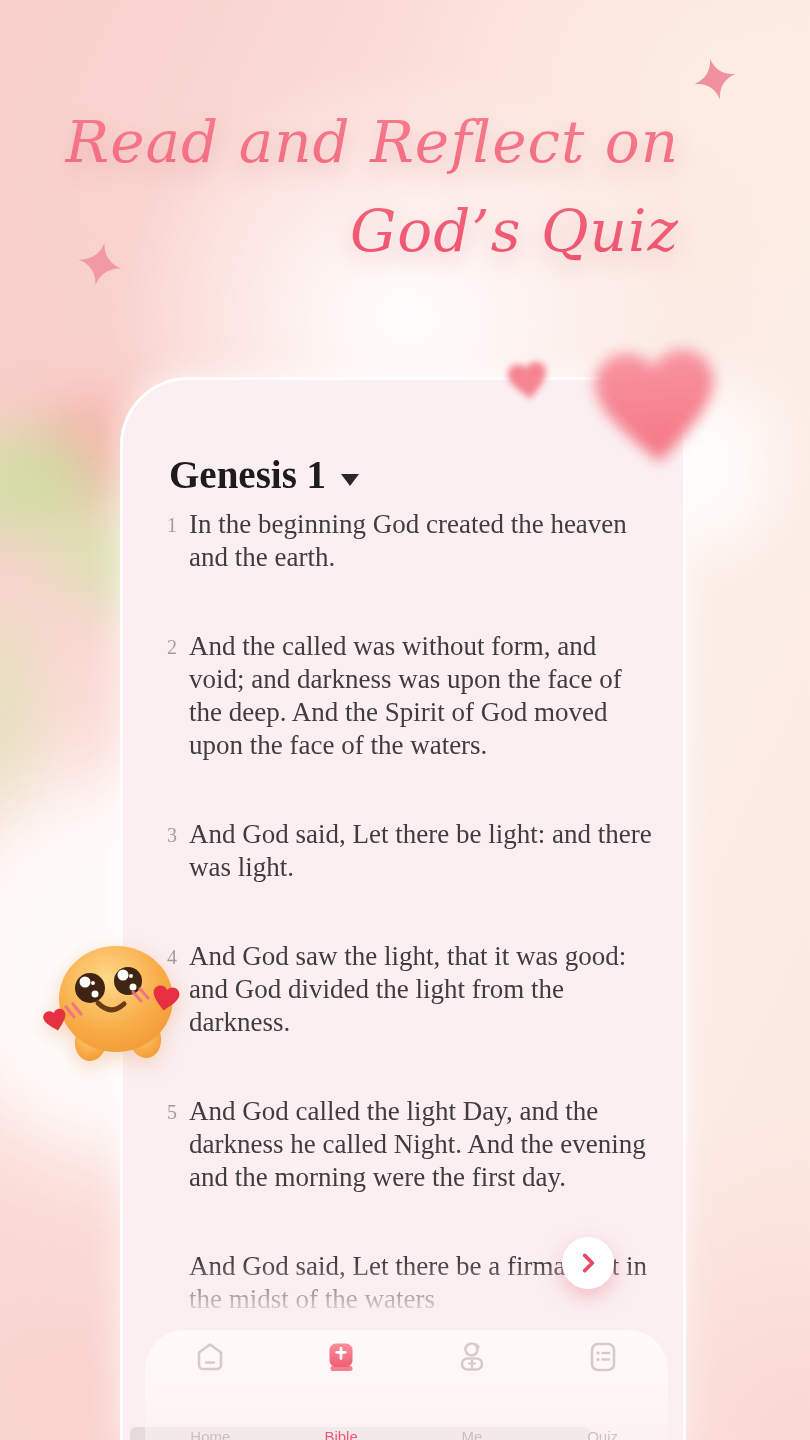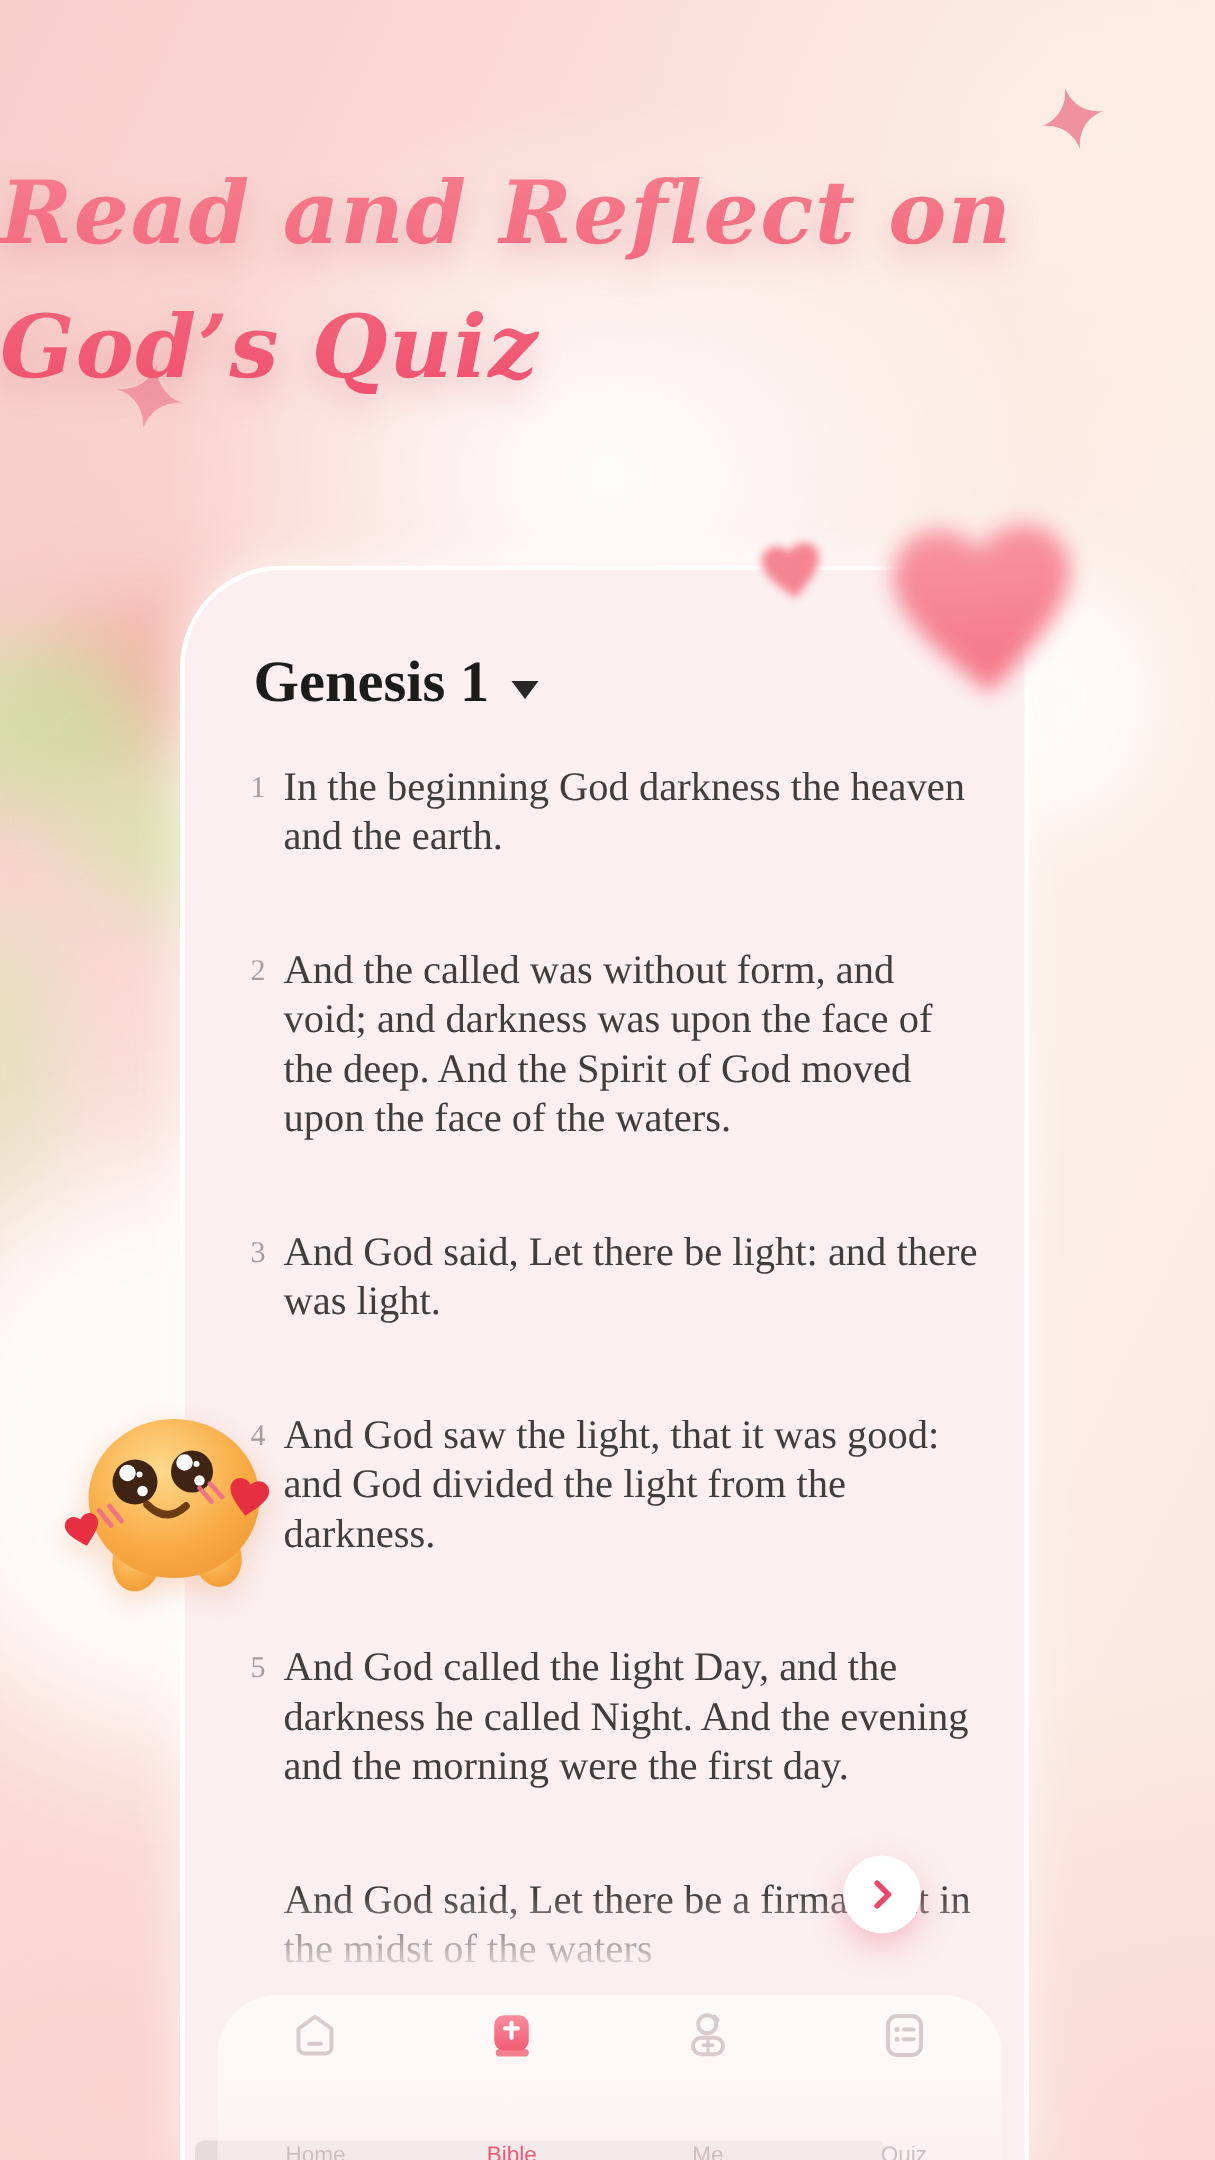--- a/index.html
+++ b/index.html
@@ -22,43 +22,43 @@
   .blob{position:absolute;border-radius:50%;filter:blur(26px);}
   .b-salmon{left:30px;top:398px;width:125px;height:112px;background:#f5ada3;opacity:.8;}
   .b-green1{left:-45px;top:428px;width:145px;height:112px;background:#cbe19f;opacity:.8;}
   .b-green2{left:40px;top:512px;width:300px;height:115px;background:#d2e5a6;opacity:.7;transform:rotate(8deg);}
   .b-green3{left:-35px;top:600px;width:75px;height:230px;background:#d8e7b0;opacity:.55;}
   .b-white{left:-70px;top:770px;width:400px;height:390px;background:#ffffff;opacity:.85;filter:blur(40px);}
   .heart-glow{left:640px;top:380px;width:130px;height:170px;background:#ffffff;opacity:.8;filter:blur(28px);}
 
   
   .hero{
-    position:absolute;left:0;top:98px;width:679px;text-align:left;z-index:4;
+    position:absolute;left:0;top:98px;width:679px;text-align:right;z-index:4;
     font-family:"DejaVu Serif","Liberation Serif",serif;
-    font-style:italic;font-weight:700;font-size:58px;line-height:89px;letter-spacing:1px;
+    font-style:italic;font-weight:400;font-size:58px;line-height:89px;letter-spacing:1px;
     background:linear-gradient(180deg,#f7808f 0%,#ef4e6d 100%);
     -webkit-background-clip:text;background-clip:text;color:transparent;
     filter:drop-shadow(0 9px 11px rgba(221,128,136,.42));
   }
   
   .sparkle{position:absolute;z-index:3;}
   .sparkle-1{left:694px;top:58px;width:42px;height:42px;transform:rotate(-14deg);}
   .sparkle-2{left:78px;top:242px;width:44px;height:44px;transform:rotate(12deg);}
 
   
   .card{
     position:absolute;left:120px;top:377px;width:566px;height:1063px;z-index:2;
     background:#fbeff1;
     border:3px solid rgba(255,255,255,.92);border-bottom:none;
     border-radius:68px 68px 0 0;
     box-shadow:0 0 34px rgba(255,255,255,.7);
     box-sizing:border-box;
   }
   .reader-header{
-    position:absolute;left:46px;top:52px;display:flex;align-items:center;gap:15px;
+    position:absolute;left:46px;top:72px;display:flex;align-items:center;gap:15px;
     font-family:"Liberation Serif",serif;font-weight:700;font-size:39px;color:#1e1b1c;
     cursor:pointer;
   }
   .tri-down{width:0;height:0;border-left:9px solid transparent;border-right:9px solid transparent;
     border-top:12px solid #2a2527;margin-top:10px;}
   .verses{position:absolute;left:0;top:128px;right:0;padding:0 26px 0 66px;}
   .verse{
     position:relative;margin-bottom:56px;
     font-family:"Liberation Serif",serif;font-size:27px;line-height:33px;color:#413d3e;
   }
@@ -129,21 +129,21 @@
 
 <div class="card">
   <div class="reader-header">
     <span>Genesis 1</span>
     <span class="tri-down"></span>
   </div>
 
   <div class="verses">
     <div class="verse">
       <span class="vnum">1</span>
-      <span>In the beginning God darkness the heaven and the earth.</span>
+      <span>In the beginning God created the heaven and the earth.</span>
     </div>
     <div class="verse">
       <span class="vnum">2</span>
       <span>And the called was without form, and void; and darkness was upon the face of the deep. And the Spirit of God moved upon the face of the waters.</span>
     </div>
     <div class="verse">
       <span class="vnum">3</span>
       <span>And God said, Let there be light: and there was light.</span>
     </div>
     <div class="verse">

